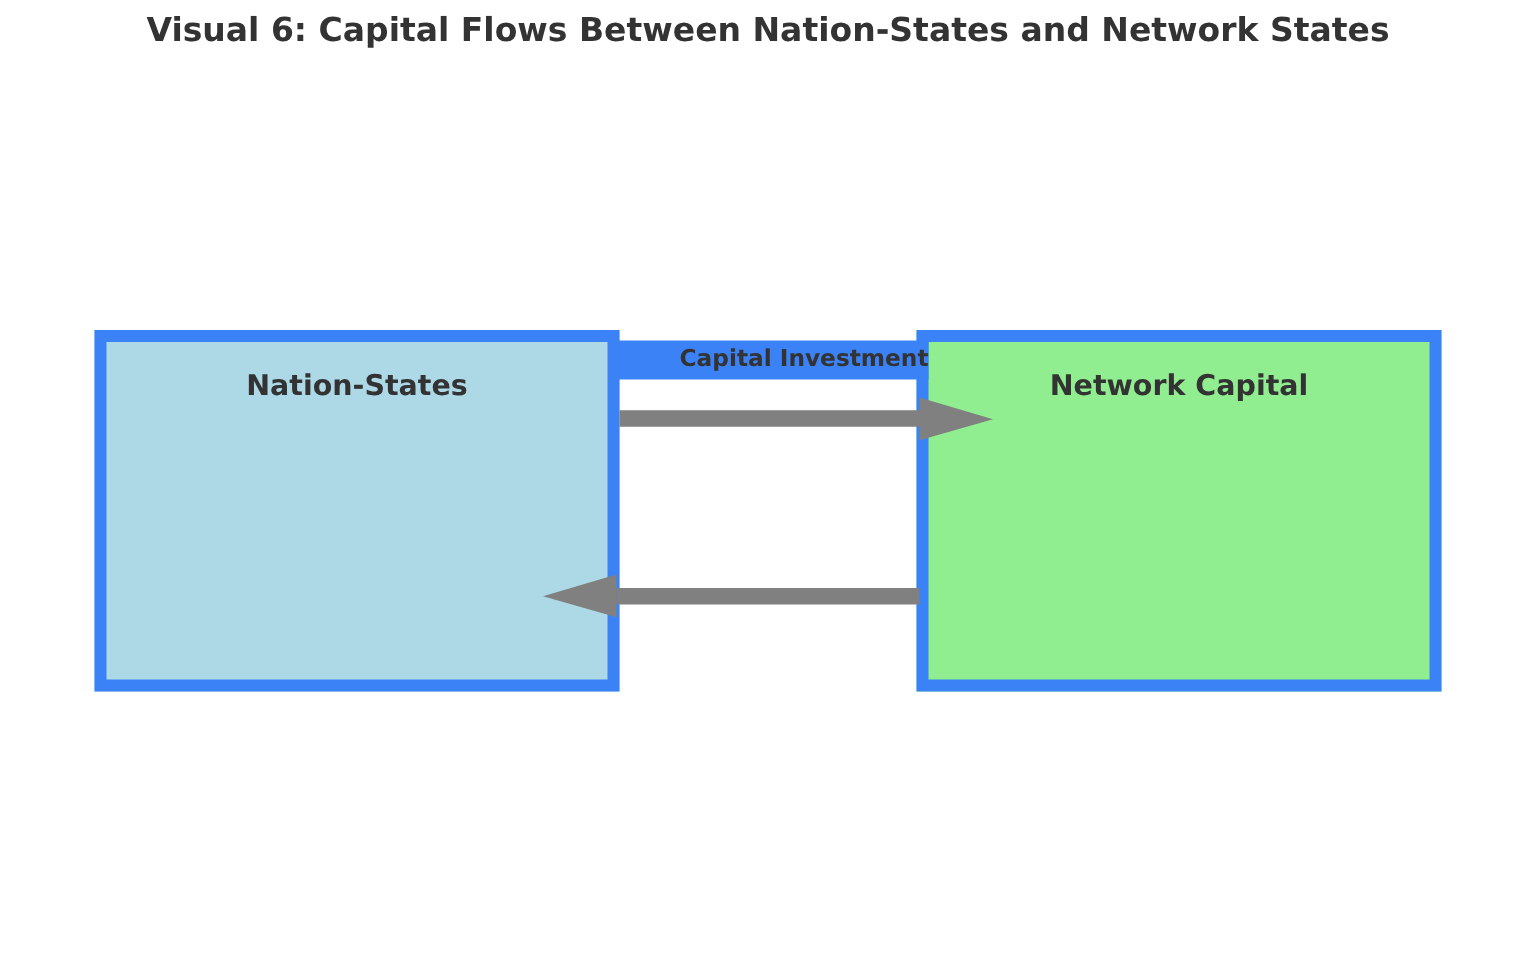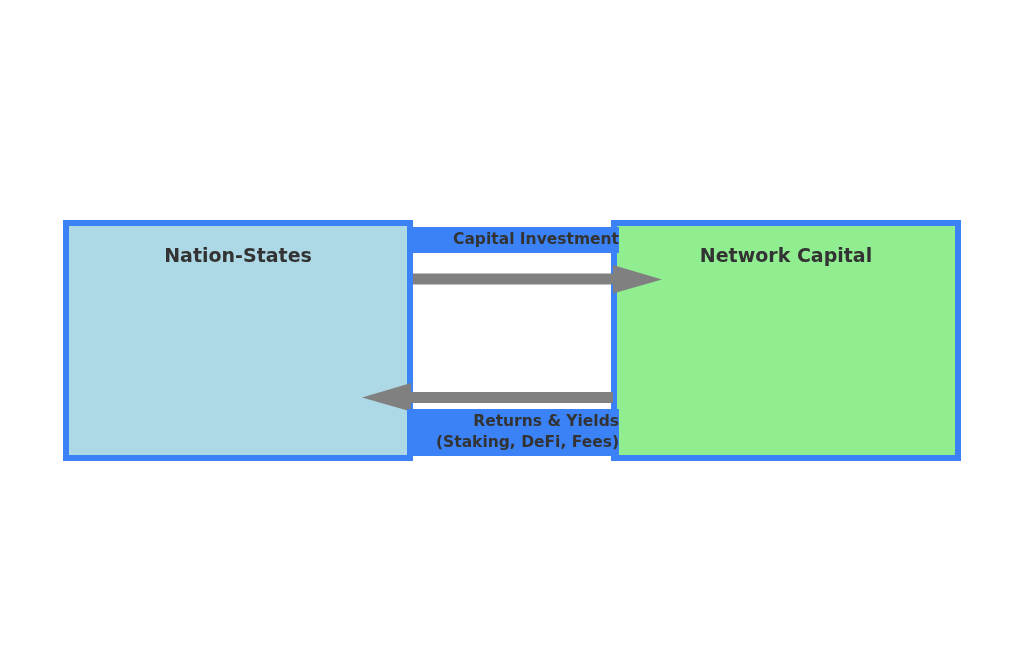--- a/index.html
+++ b/index.html
@@ -35,21 +35,21 @@
     font-weight: bold;
     color: #333333;
     letter-spacing: 0px;
     white-space: nowrap;
   }
 
   
   .node-box {
     position: absolute;
     box-sizing: border-box;
-    border: 6px solid #3b82f6;
+    border: 8px solid #3b82f6;
   }
   .node-box .node-label {
     position: absolute;
     left: 0;
     width: 100%;
     top: 18px;
     text-align: center;
     font-size: 19px;
     font-weight: bold;
     color: #333333;
@@ -106,20 +106,21 @@
   }
   .edge-label .line2 {
     display: block;
   }
 </style>
 </head>
 <body>
 
 <div id="canvas">
 
+  <div class="figure-title">Visual 6: Capital Flows Between Nation-States and Network States</div>
 
   <div class="node-box" id="node-nation-states">
     <span class="node-label">Nation-States</span>
   </div>
 
   <div class="node-box" id="node-network-states">
     <span class="node-label">Network Capital</span>
   </div>
 
   <svg id="arrow-layer" viewBox="0 0 1024 651" width="1024" height="651">
@@ -132,18 +133,14 @@
     <g>
       <rect x="411" y="392" width="202" height="11" fill="#808080"></rect>
       <polygon points="411,383 411,411.5 362,397.5" fill="#808080"></polygon>
     </g>
   </svg>
 
   <div class="edge-label" id="edge-label-capital-investment">
     <span class="line1">Capital Investment</span>
   </div>
 
-  <div class="edge-label" id="edge-label-returns-yields">
-    <span class="line1">Returns &amp; Yields</span>
-    <span class="line2">(Staking, DeFi, Fees)</span>
-  </div>
 
 </div>
 
 </body></html>

